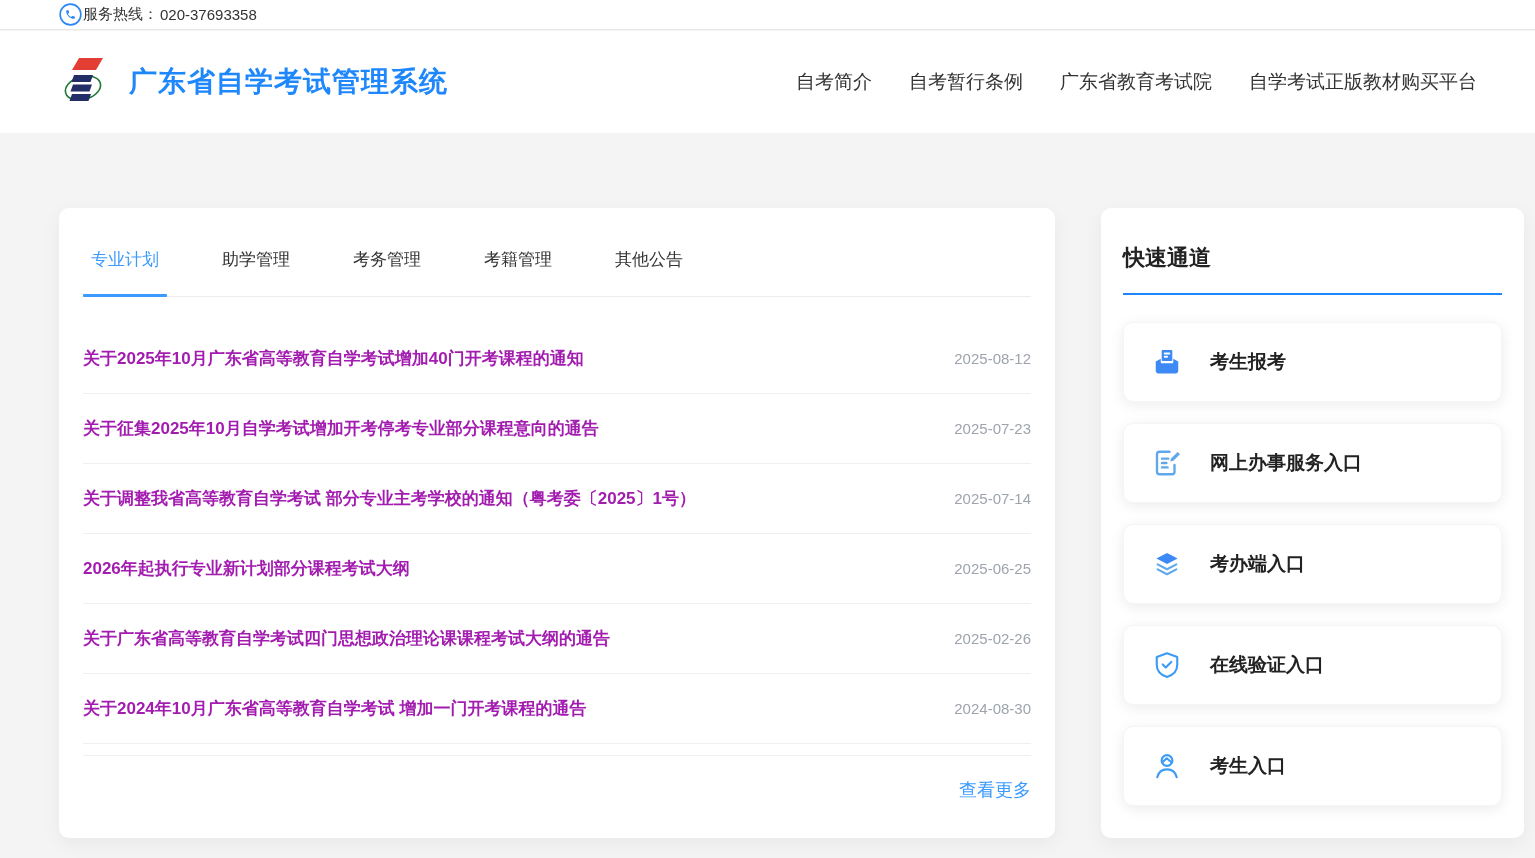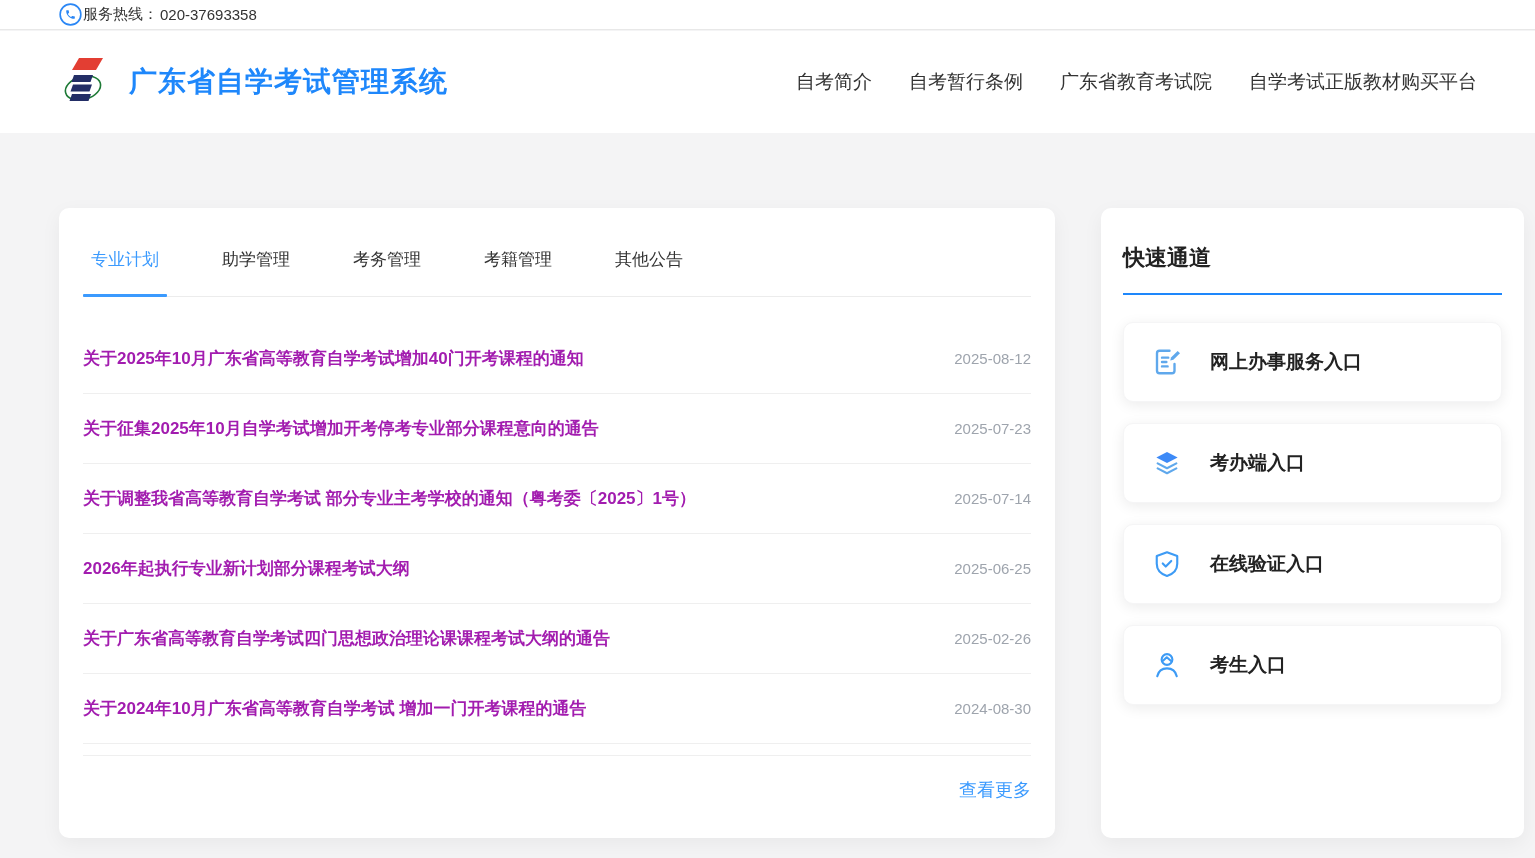--- a/index.html
+++ b/index.html
@@ -193,20 +193,31 @@
   <div class="view-more-row">
     <a class="view-more">查看更多</a>
   </div>
 </section>
 
 <aside class="sidebar">
   <h2 class="sidebar-title">快速通道</h2>
   <div class="sidebar-underline"></div>
   <div class="quick-list">
 
+      <div class="quick-card">
+        <span class="quick-icon">
+  <svg viewBox="0 0 24 24">
+    <rect x="7.2" y="1.8" width="9.6" height="10" rx="1.2" fill="var(--icon-blue)" stroke="#fff" stroke-width="1.1"></rect>
+    <rect x="9.4" y="4.4" width="5.2" height="1.5" rx="0.7" fill="#fff"></rect>
+    <rect x="9.4" y="7" width="3.4" height="1.5" rx="0.7" fill="#fff"></rect>
+    <path fill="var(--icon-blue)" d="M3 11.6 7 9.4v2.8c0 .4.3.8.8.8h8.4c.5 0 .8-.4.8-.8V9.4l4 2.2V19c0 1.2-.9 2.1-2.1 2.1H5.1C3.9 21.1 3 20.2 3 19z"></path>
+  </svg>
+</span>
+        <span class="quick-label">考生报考</span>
+      </div>
 
       <div class="quick-card">
         <span class="quick-icon">
   <svg viewBox="0 0 24 24">
     <g fill="none" stroke="var(--icon-light)" stroke-width="1.9" stroke-linecap="round" stroke-linejoin="round">
       <path d="M18 13.5V19a2 2 0 0 1-2 2H6a2 2 0 0 1-2-2V5a2 2 0 0 1 2-2h8"></path>
       <path d="M8 8.5h5M8 12h3.5M8 15.5h4.5"></path>
     </g>
     <path fill="var(--icon-light)" d="M15.2 8.3l5.3-5.2 1.9 1.9-5.3 5.2-2.5.6z"></path>
   </svg>

